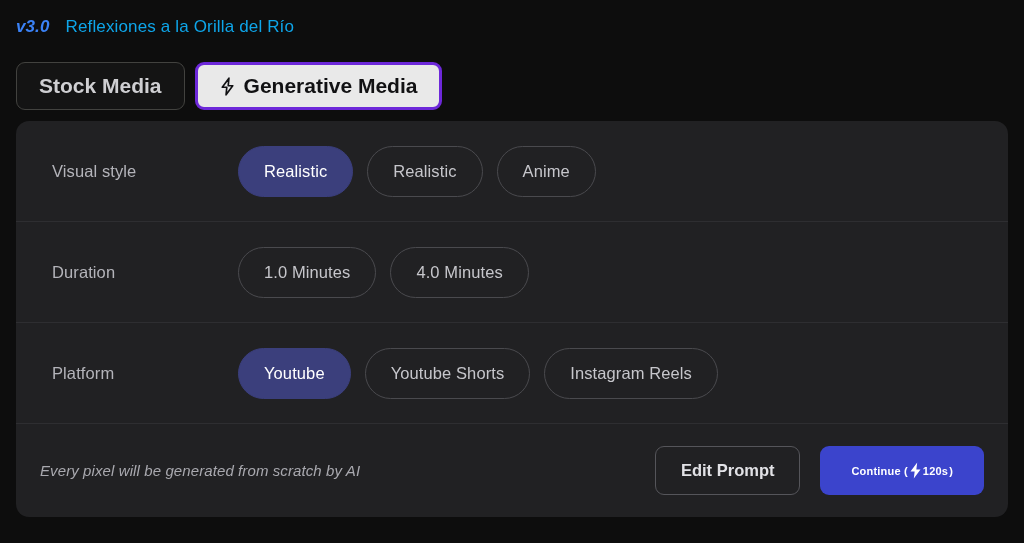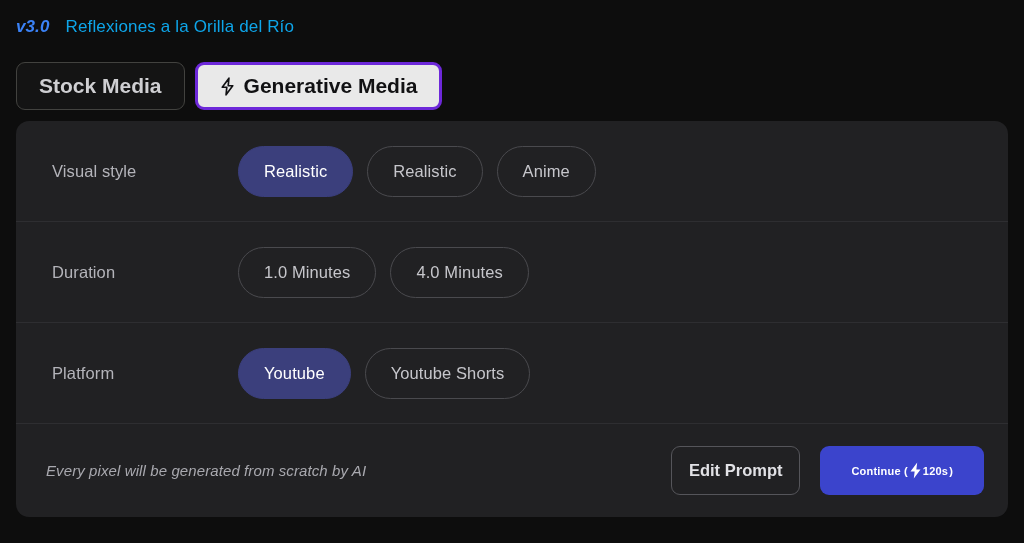--- a/index.html
+++ b/index.html
@@ -122,39 +122,38 @@
     color: #ffffff;
   }
 
   
   .card-footer {
     display: flex;
     align-items: center;
     justify-content: space-between;
     height: 93px;
     padding: 0 24px;
-    margin-left: 6px;
   }
   .footer-note {
     font-size: 15px;
     font-style: italic;
     color: #a9a9af;
     letter-spacing: 0.1px;
   }
   .footer-actions {
     display: flex;
     align-items: center;
     gap: 20px;
   }
   .btn-edit {
     height: 49px;
     display: inline-flex;
     align-items: center;
     justify-content: center;
-    padding: 0 17px;
+    padding: 0 25px;
     border-radius: 9px;
     background: transparent;
     border: 1px solid #55555a;
     color: #e2e2e6;
     font-size: 16.5px;
     font-weight: 600;
     font-family: inherit;
     cursor: pointer;
     white-space: nowrap;
   }
@@ -221,20 +220,21 @@
       <div class="pill off">1.0 Minutes</div>
       <div class="pill off">4.0 Minutes</div>
     </div>
   </div>
 
   <div class="opt-row">
     <div class="opt-label">Platform</div>
     <div class="pill-group">
       <div class="pill on">Youtube</div>
       <div class="pill off">Youtube Shorts</div>
+      <div class="pill off">Instagram Reels</div>
     </div>
   </div>
 
   <div class="card-footer">
     <div class="footer-note">Every pixel will be generated from scratch by AI</div>
     <div class="footer-actions">
       <button class="btn-edit">
         <span>Edit Prompt</span>
       </button>
       <button class="btn-continue">

